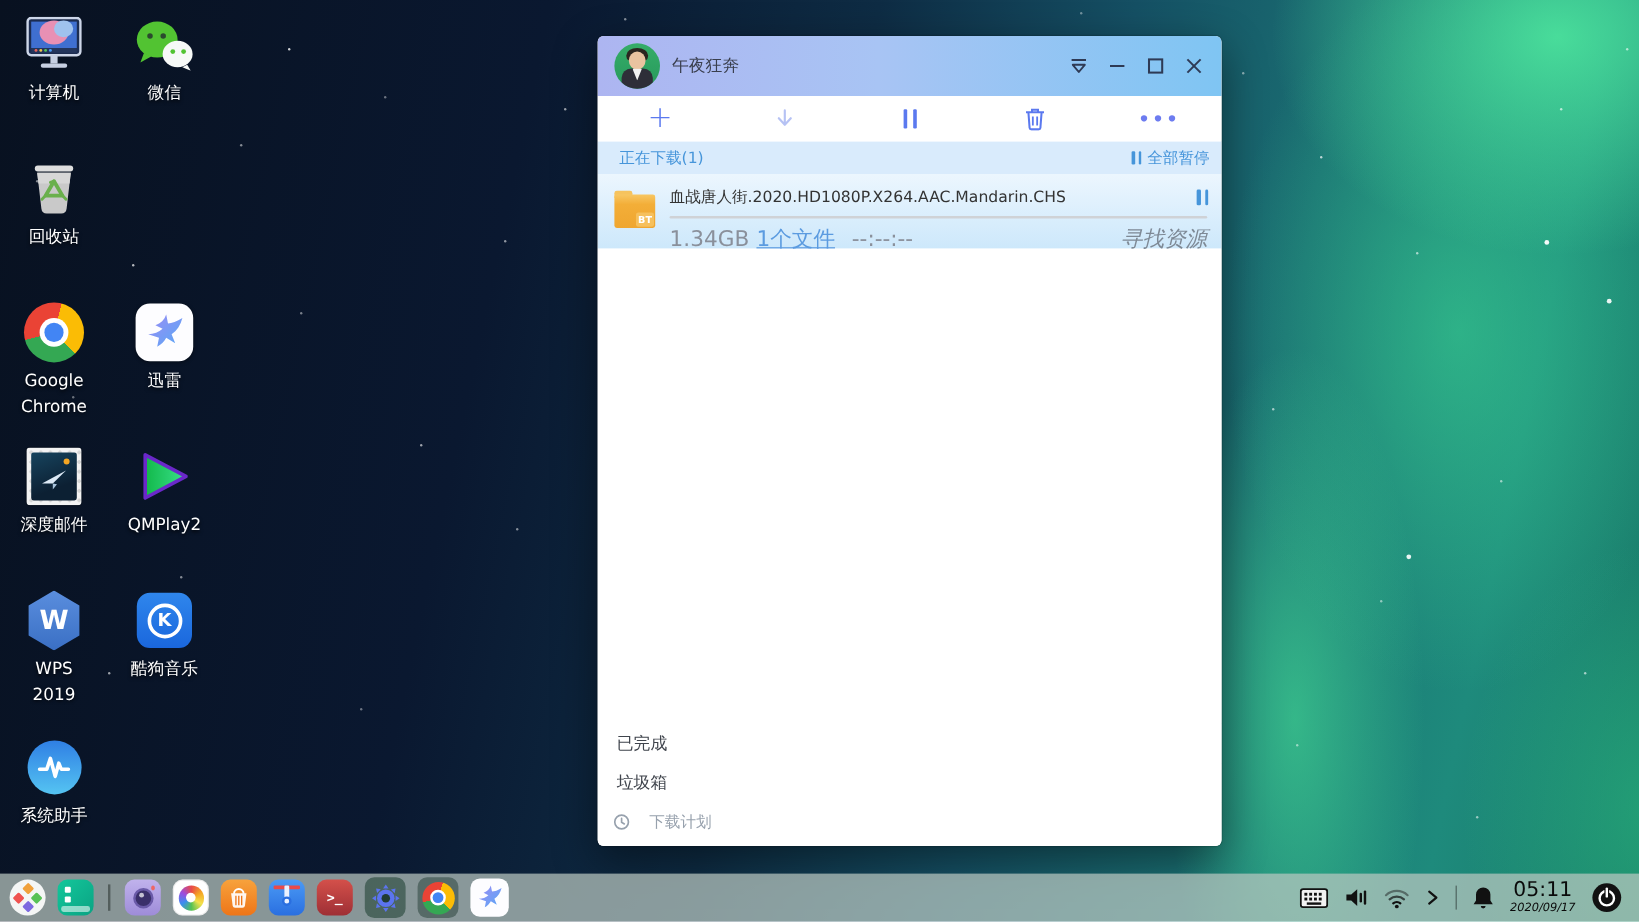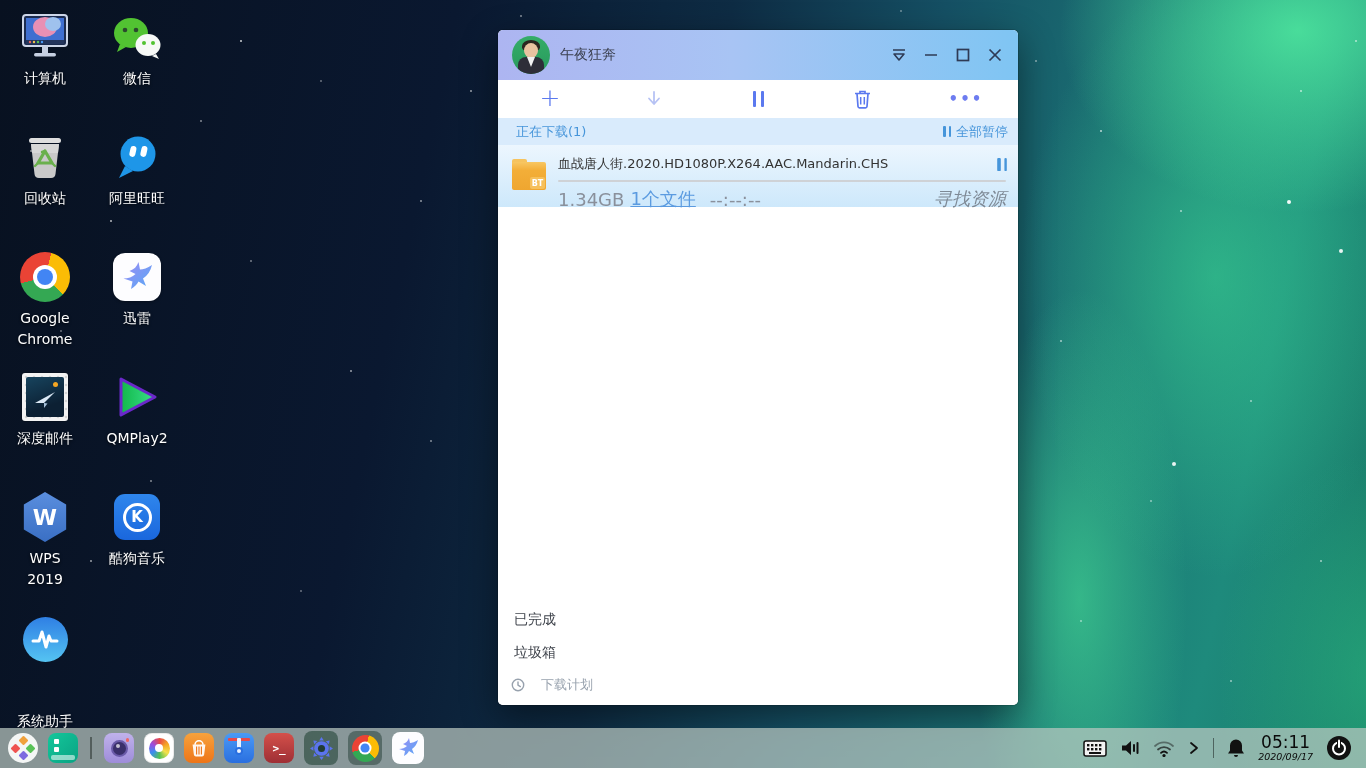--- a/index.html
+++ b/index.html
@@ -230,31 +230,20 @@
       <rect x="5" y="4" width="32" height="5" rx="2.5" fill="#dedede"></rect>
       <path d="M7 10 h28 l-3.5 30 a4.5 4.5 0 0 1 -4.5 4 h-12 a4.5 4.5 0 0 1 -4.5 -4 Z" fill="#c9c9c9"></path>
       <path d="M7 10 h28 l-1 9 h-26 Z" fill="#d7d7d7"></path>
       <path d="M21 17 l7 12 h-14 Z" fill="none" stroke="#6ab04c" stroke-width="3.2" stroke-linejoin="round"></path>
       <path d="M14 29 l-3 3 M28 29 l3 3 M21 17 l-3 1" stroke="#6ab04c" stroke-width="2.4" stroke-linecap="round"></path>
     </svg>
       </div>
     <div class="lbl">回收站</div>
   </div>
 
-  <div class="dicon" style="left:101px; top:130px;">
-    <div class="ibox">
-        <svg width="46" height="48" viewBox="0 0 46 48">
-      <circle cx="24" cy="21" r="17.5" fill="#1e96e8"></circle>
-      <path d="M11 33 L5 45 L19 38 Z" fill="#1e96e8"></path>
-      <rect x="16" y="13" width="6" height="11" rx="3" fill="#fff" transform="rotate(12 19 18)"></rect>
-      <rect x="27" y="13" width="6" height="11" rx="3" fill="#fff" transform="rotate(12 30 18)"></rect>
-    </svg>
-      </div>
-    <div class="lbl">阿里旺旺</div>
-  </div>
 
   <div class="dicon" style="left:9px; top:250px;">
     <div class="ibox">
         <div class="chrome-ball cb-lg">
           <div class="ring">
             <div class="core"></div>
           </div>
         </div>
       </div>
     <div class="lbl">Google Chrome</div>
@@ -320,21 +309,21 @@
     <div class="ibox">
         <div class="ic-kugou">
       <div class="ring">
             <span>K</span>
           </div>
         </div>
       </div>
     <div class="lbl">酷狗音乐</div>
   </div>
 
-  <div class="dicon" style="left:9px; top:612px;gap:41px;">
+  <div class="dicon" style="left:9px; top:612px;">
     <div class="ibox">
         <div class="ic-sysass">
       <svg width="34" height="34" viewBox="0 0 34 34">
         <polyline points="5,19 11,19 14,10 18,25 21,14 23,19 29,19" fill="none" stroke="#fff" stroke-width="3" stroke-linecap="round" stroke-linejoin="round"></polyline>
       </svg>
         </div>
       </div>
     <div class="lbl">系统助手</div>
   </div>
 

